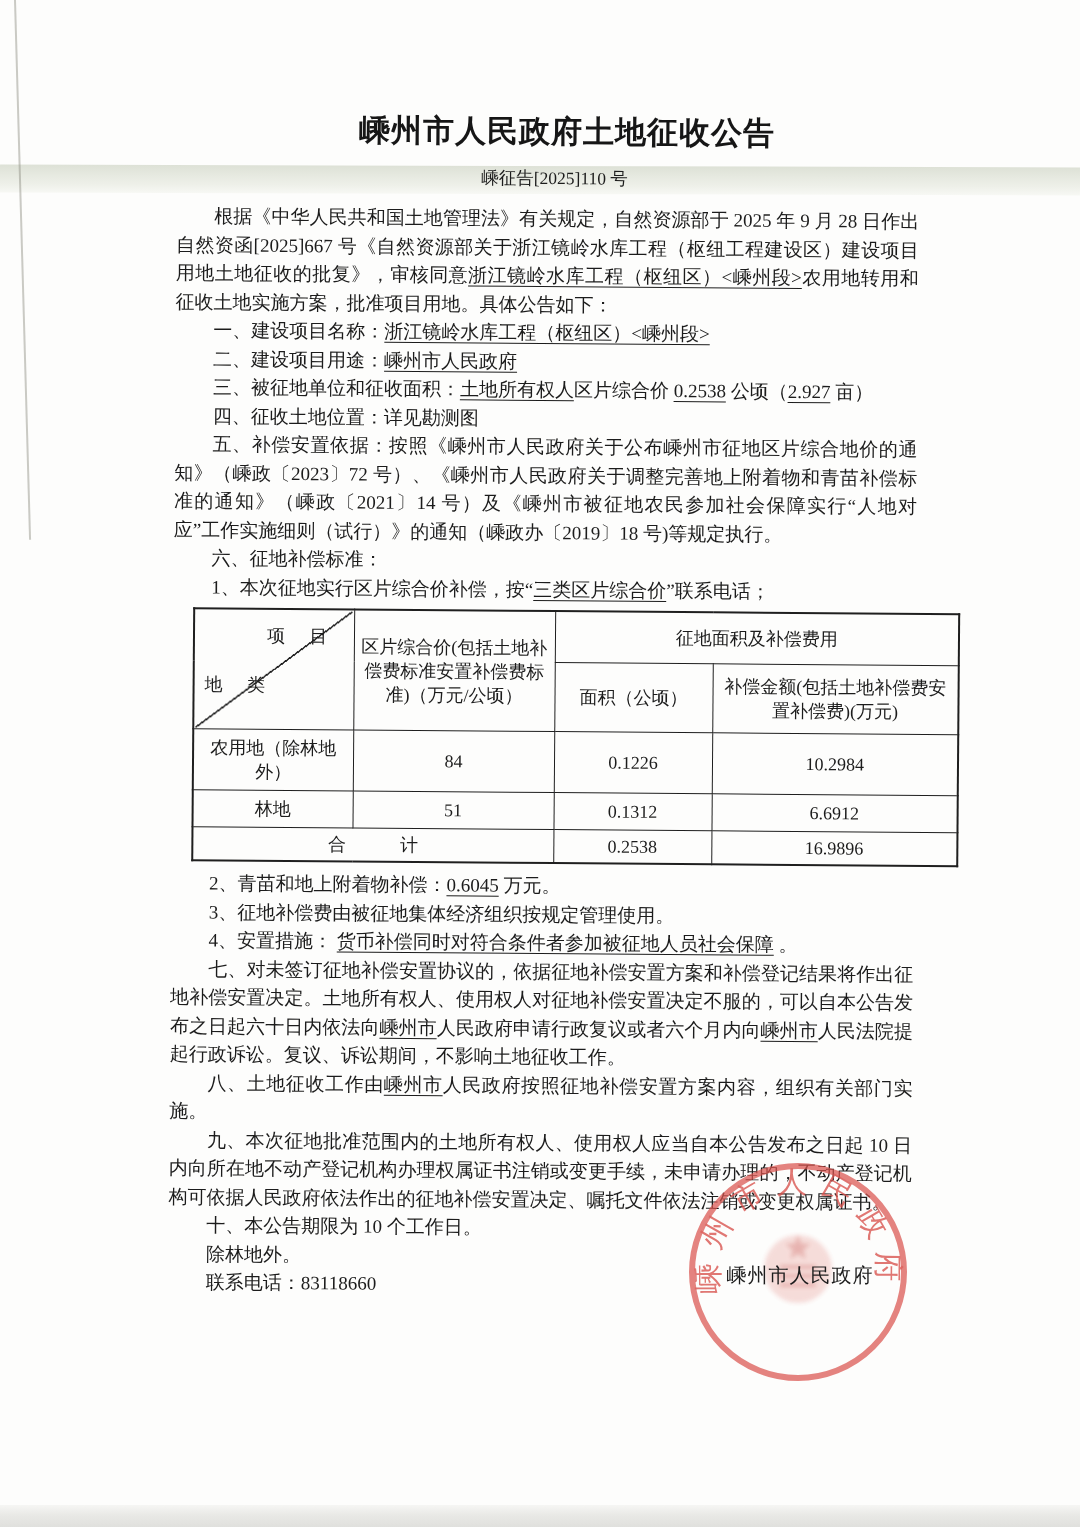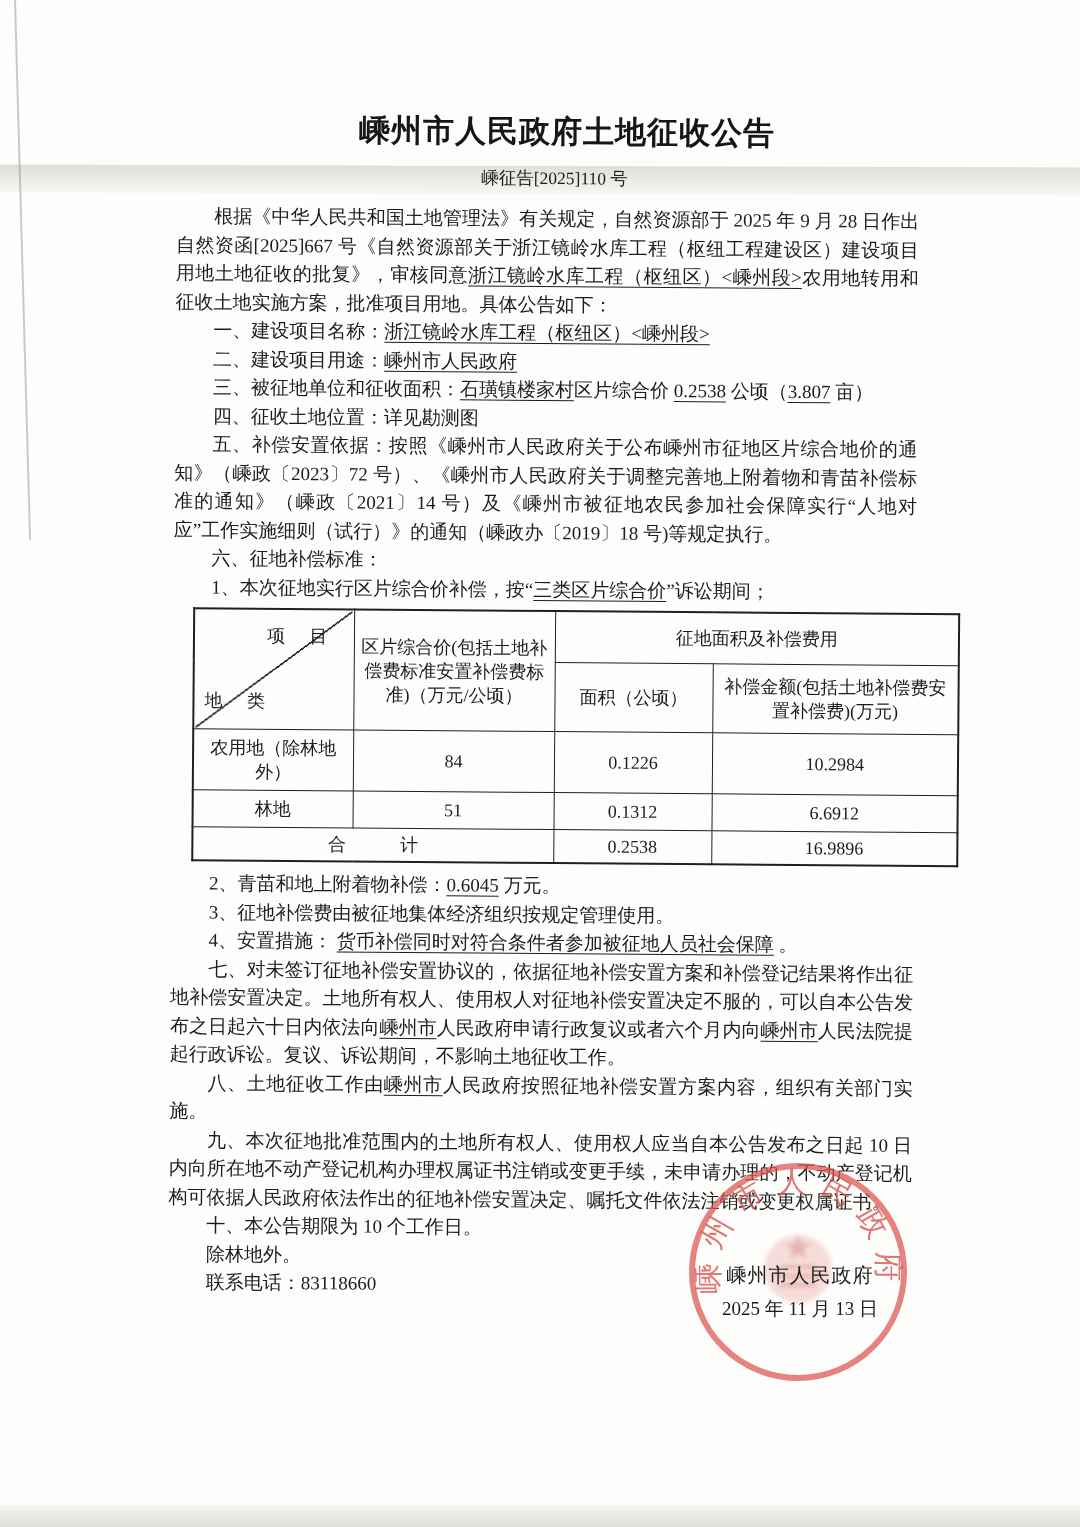--- a/index.html
+++ b/index.html
@@ -76,21 +76,21 @@
     padding:2px 6px;
   }
   table.comp-table{border:2.5px solid #1f1f1f;}
   td.corner{
     position:relative;
     background:linear-gradient(to bottom right,transparent calc(50% - 0.8px),#1f1f1f calc(50% - 0.8px),#1f1f1f calc(50% + 0.8px),transparent calc(50% + 0.8px));
     padding:0;
     border-radius:7px;
   }
   td.corner .c-top{position:absolute;top:14px;right:16px;letter-spacing:10px;}
-  td.corner .c-bot{position:absolute;bottom:16px;left:10px;letter-spacing:10px;text-align:right;}
+  td.corner .c-bot{position:absolute;bottom:32px;left:10px;letter-spacing:10px;text-align:right;}
   tr.h1row td.group-h{height:46px;}
   tr.h2row td{height:64px;}
   tbody[data-rows] tr:nth-child(1) td{height:56px;}
   tbody[data-rows] tr:nth-child(2) td{height:32px;}
   tr.total-row td{height:28px;}
 
   
   .signature{
     position:absolute;left:640px;top:1262px;width:320px;
     text-align:center;z-index:3;
@@ -115,25 +115,25 @@
 
   <div id="doc">
     <h1 class="title">嵊州市人民政府土地征收公告</h1>
     <div class="subtitle">嵊征告[2025]110 号</div>
 
     <div class="content">
       <div>
           <p class="para"><span>根据《中华人民共和国土地管理法》有关规定，自然资源部于 2025 年 9 月 28 日作出自然资函[2025]667 号《自然资源部关于浙江镜岭水库工程（枢纽工程建设区）建设项目用地土地征收的批复》，审核同意</span><span class="u">浙江镜岭水库工程（枢纽区）&lt;嵊州段&gt;</span><span>农用地转用和征收土地实施方案，批准项目用地。具体公告如下：</span></p>
           <p class="para"><span>一、建设项目名称：</span><span class="u">浙江镜岭水库工程（枢纽区）&lt;嵊州段&gt;</span></p>
           <p class="para"><span>二、建设项目用途：</span><span class="u">嵊州市人民政府</span></p>
-          <p class="para"><span>三、被征地单位和征收面积：</span><span class="u">石璜镇楼家村</span><span>区片综合价 </span><span class="u">0.2538</span><span> 公顷（</span><span class="u">3.807</span><span> 亩）</span></p>
+          <p class="para"><span>三、被征地单位和征收面积：</span><span class="u">土地所有权人</span><span>区片综合价 </span><span class="u">0.2538</span><span> 公顷（</span><span class="u">2.927</span><span> 亩）</span></p>
           <p class="para"><span>四、征收土地位置：详见勘测图</span></p>
           <p class="para"><span>五、补偿安置依据：按照《嵊州市人民政府关于公布嵊州市征地区片综合地价的通知》（嵊政〔2023〕72 号）、《嵊州市人民政府关于调整完善地上附着物和青苗补偿标准的通知》（嵊政〔2021〕14 号）及《嵊州市被征地农民参加社会保障实行“人地对应”工作实施细则（试行）》的通知（嵊政办〔2019〕18 号)等规定执行。</span></p>
           <p class="para"><span>六、征地补偿标准：</span></p>
-          <p class="para"><span>1、本次征地实行区片综合价补偿，按“</span><span class="u">三类区片综合价</span><span>”诉讼期间；</span></p>
+          <p class="para"><span>1、本次征地实行区片综合价补偿，按“</span><span class="u">三类区片综合价</span><span>”联系电话；</span></p>
         </div>
 
       <table class="comp-table">
         <colgroup>
           <col style="width:160px">
             <col style="width:201px">
             <col style="width:158px">
             <col style="width:246px">
         </colgroup>
         <tbody>
@@ -197,16 +197,15 @@
       <rect x="97" y="126" width="36" height="4" fill="#c94a44"></rect>
     </g>
     <path id="sealArc" d="M 37.7 135.7 A 80 80 0 1 1 192.3 135.7" fill="none"></path>
     <text font-size="30" fill="#d9544f" opacity="0.88" letter-spacing="12" font-family="Liberation Serif, DejaVu Serif, serif">
       <textPath href="#sealArc" startOffset="50%" text-anchor="middle">嵊州市人民政府</textPath>
     </text>
   </svg>
 
   <div class="signature">
     <div class="issuer">嵊州市人民政府</div>
-    <div class="s-date">2025 年 11 月 13 日</div>
   </div>
 
 </div>
 
 </body></html>

